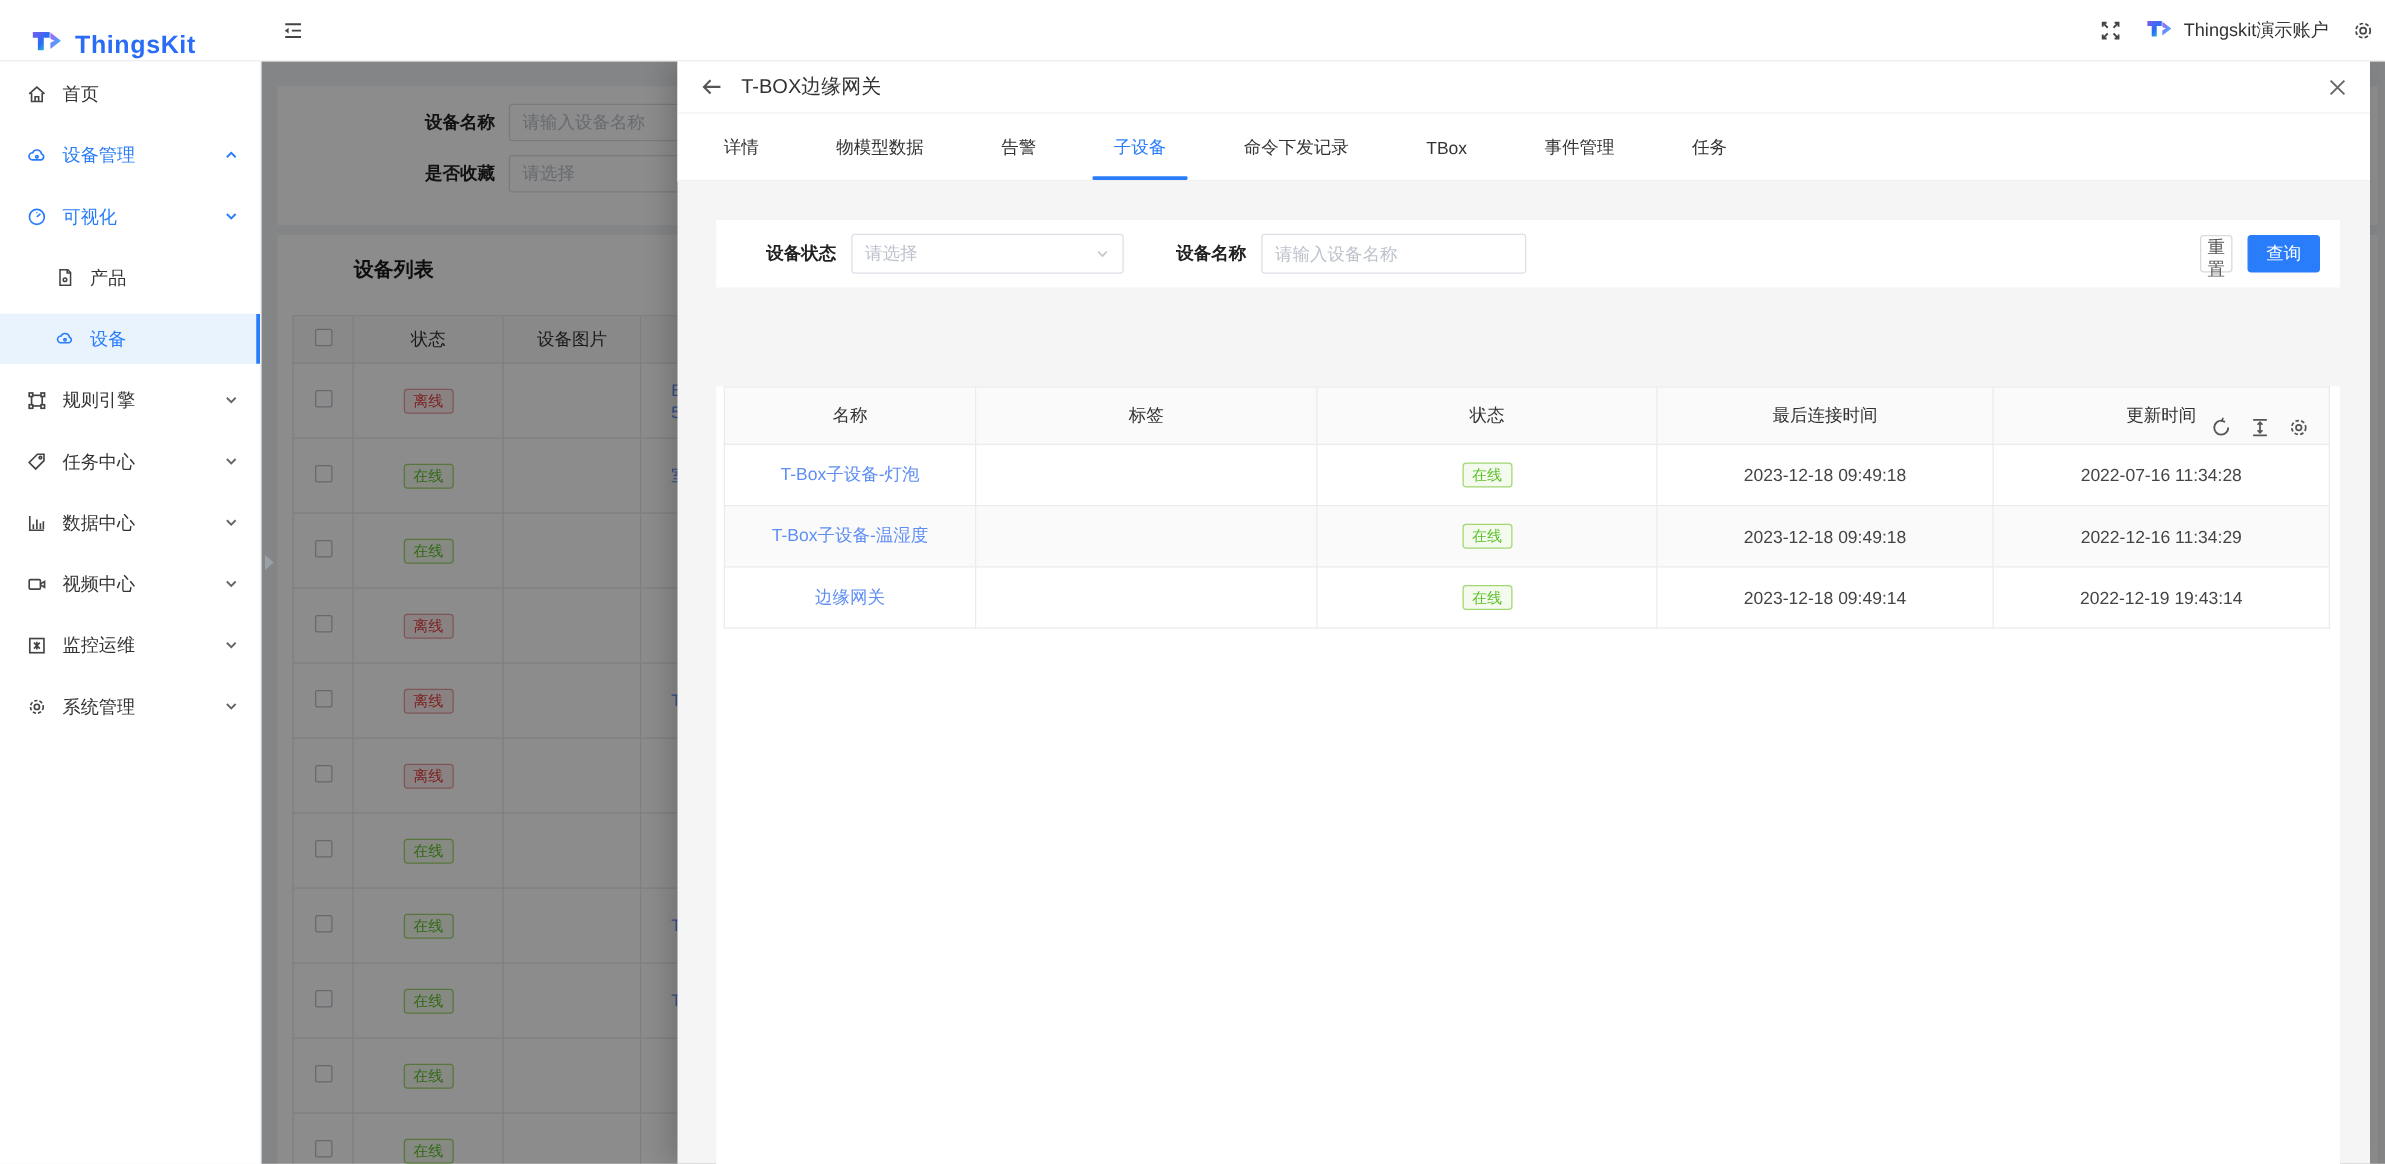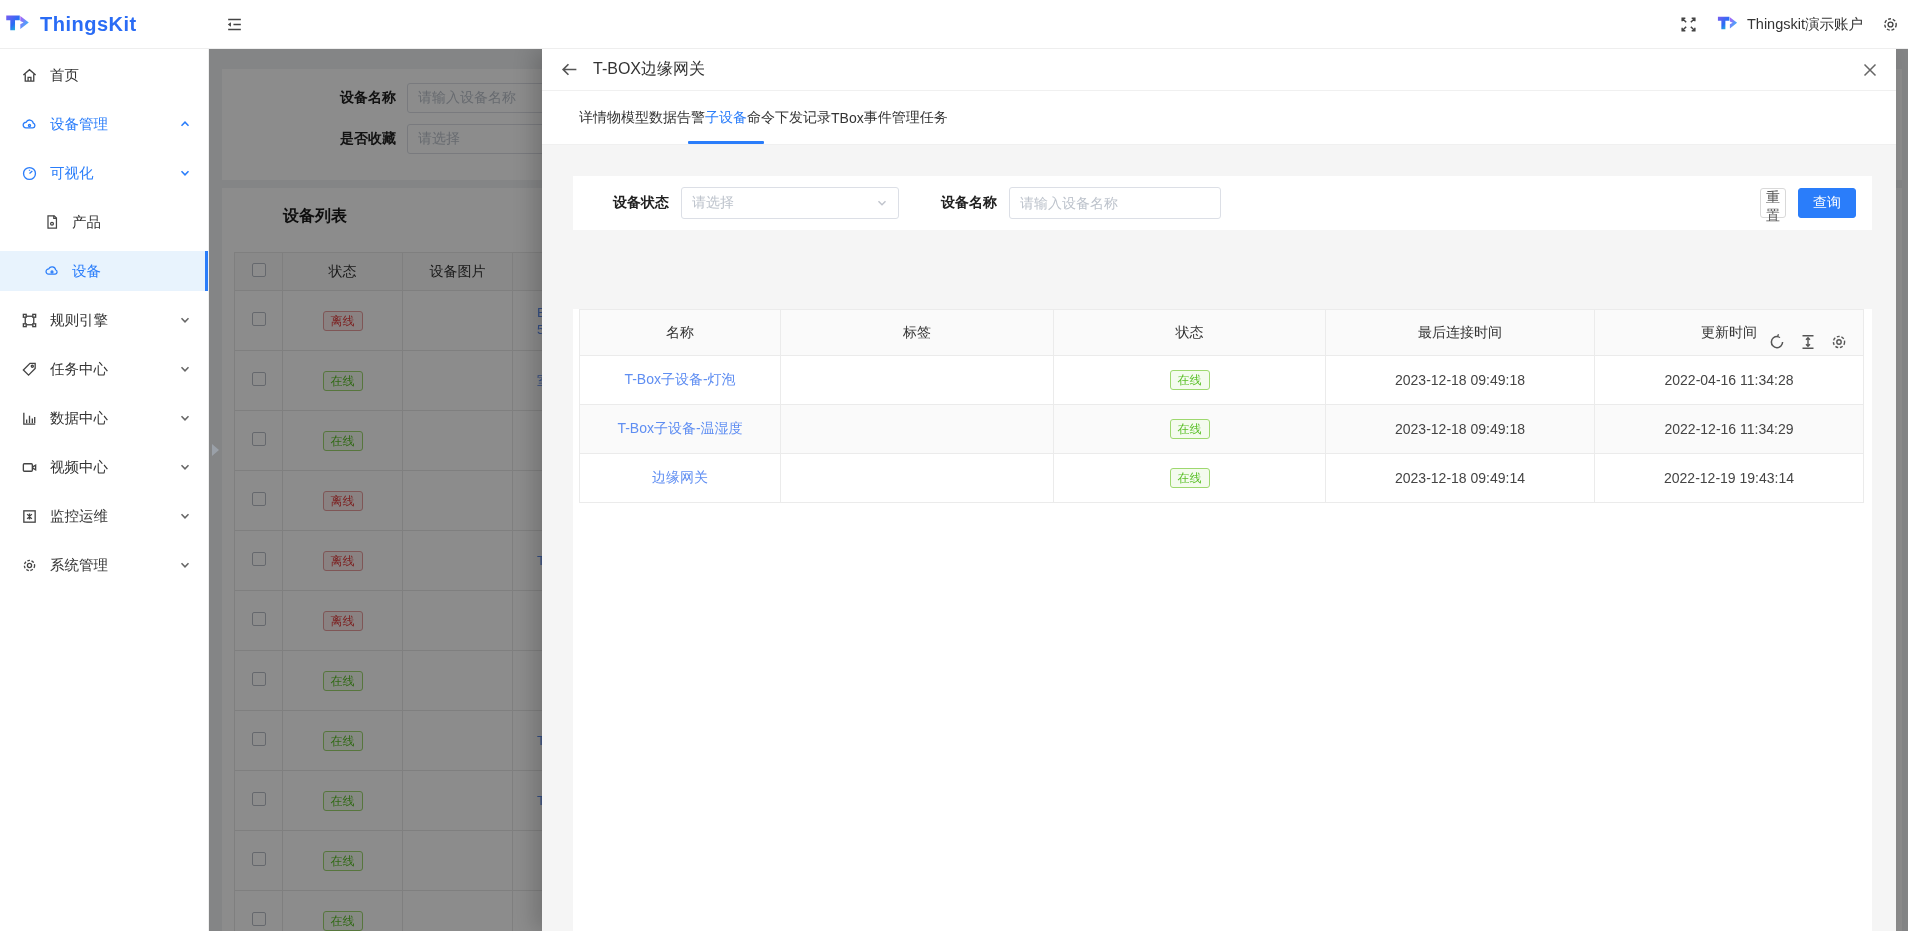--- a/index.html
+++ b/index.html
@@ -3,21 +3,21 @@
 <meta charset="utf-8">
 <style>
   * { margin:0; padding:0; box-sizing:border-box; }
   html,body { width:1908px; height:931px; overflow:hidden; background:#f0f2f5;
     font-family:"Liberation Sans","DejaVu Sans",sans-serif; font-size:14px; color:#333; }
   svg { display:block; }
 
   
   .app-header { position:absolute; left:0; top:0; width:1908px; height:49px; background:#fff;
     border-bottom:1px solid #eee; z-index:40; display:flex; align-items:center; }
-  .logo-area { width:209px; height:100%; display:flex; align-items:center; padding-left:4px; gap:9px; }
+  .logo-area { width:209px; height:100%; display:flex; align-items:flex-end; padding-left:24px; gap:9px; }
   .brand-text { font-size:20px; font-weight:bold; color:#2a6cf5; letter-spacing:.5px; }
   .header-main { flex:1; height:100%; display:flex; align-items:center; justify-content:space-between;
     padding:0 8px 0 16px; }
   .hicon { color:#444; cursor:pointer; display:flex; align-items:center; }
   .header-right { display:flex; align-items:center; gap:18px; }
   .account { display:flex; align-items:center; gap:8px; }
   .account-name { font-size:14.5px; color:#333; }
 
   
   .sidebar { position:absolute; left:0; top:49px; width:209px; height:882px; background:#fff;
@@ -61,21 +61,21 @@
 
   
   .drawer { position:absolute; left:542px; top:49px; width:1354px; height:882px; background:#f5f5f5;
     z-index:15; box-shadow:-8px 0 20px rgba(0,0,0,0.18); display:flex; flex-direction:column; }
   .drawer-header { height:42px; background:#fff; display:flex; align-items:center; padding:0 18px;
     border-bottom:1px solid #f0f0f0; flex:none; }
   .back-btn { color:#555; cursor:pointer; display:flex; }
   .drawer-title { margin-left:14px; font-size:16px; font-weight:500; color:#333; }
   .close-btn { margin-left:auto; color:#666; cursor:pointer; display:flex; }
   .tabs { height:54px; background:#fff; border-bottom:1px solid #f0f0f0; display:flex; align-items:stretch;
-    padding-left:37px; flex:none; }
+    padding-left:37px; gap:62px; flex:none; }
   .tab { position:relative; display:flex; align-items:center; font-size:14px; color:#333; cursor:pointer; }
   .tab.active { color:#2a7dfa; }
   .tab.active::after { content:""; position:absolute; left:50%; transform:translateX(-50%); bottom:0;
     width:76px; height:3px; background:#2a7dfa; border-radius:1px; }
   .drawer-body { flex:1; padding:31px 24px 0 31px; }
   .filter-card { background:#fff; height:54px; display:flex; align-items:center; padding:0 16px 0 40px; }
   .f-label { font-weight:bold; color:#222; }
   .f-select { margin-left:12px; width:218px; height:32px; border:1px solid #dcdfe6; border-radius:3px;
     background:#fff; display:flex; align-items:center; padding:0 10px; color:#bdc3cc; cursor:pointer; }
   .f-select .chevd { margin-left:auto; color:#c0c4cc; display:flex; }
@@ -491,21 +491,21 @@
             <th>最后连接时间</th>
             <th>更新时间</th>
           </tr>
         </thead>
         <tbody>
           <tr>
             <td><span class="dev-link">T-Box子设备-灯泡</span></td>
             <td></td>
             <td><span class="badge on">在线</span></td>
             <td>2023-12-18 09:49:18</td>
-            <td>2022-04-16 11:34:28</td>
+            <td>2022-07-16 11:34:28</td>
           </tr>
           <tr>
             <td><span class="dev-link">T-Box子设备-温湿度</span></td>
             <td></td>
             <td><span class="badge on">在线</span></td>
             <td>2023-12-18 09:49:18</td>
             <td>2022-12-16 11:34:29</td>
           </tr>
           <tr>
             <td><span class="dev-link">边缘网关</span></td>

